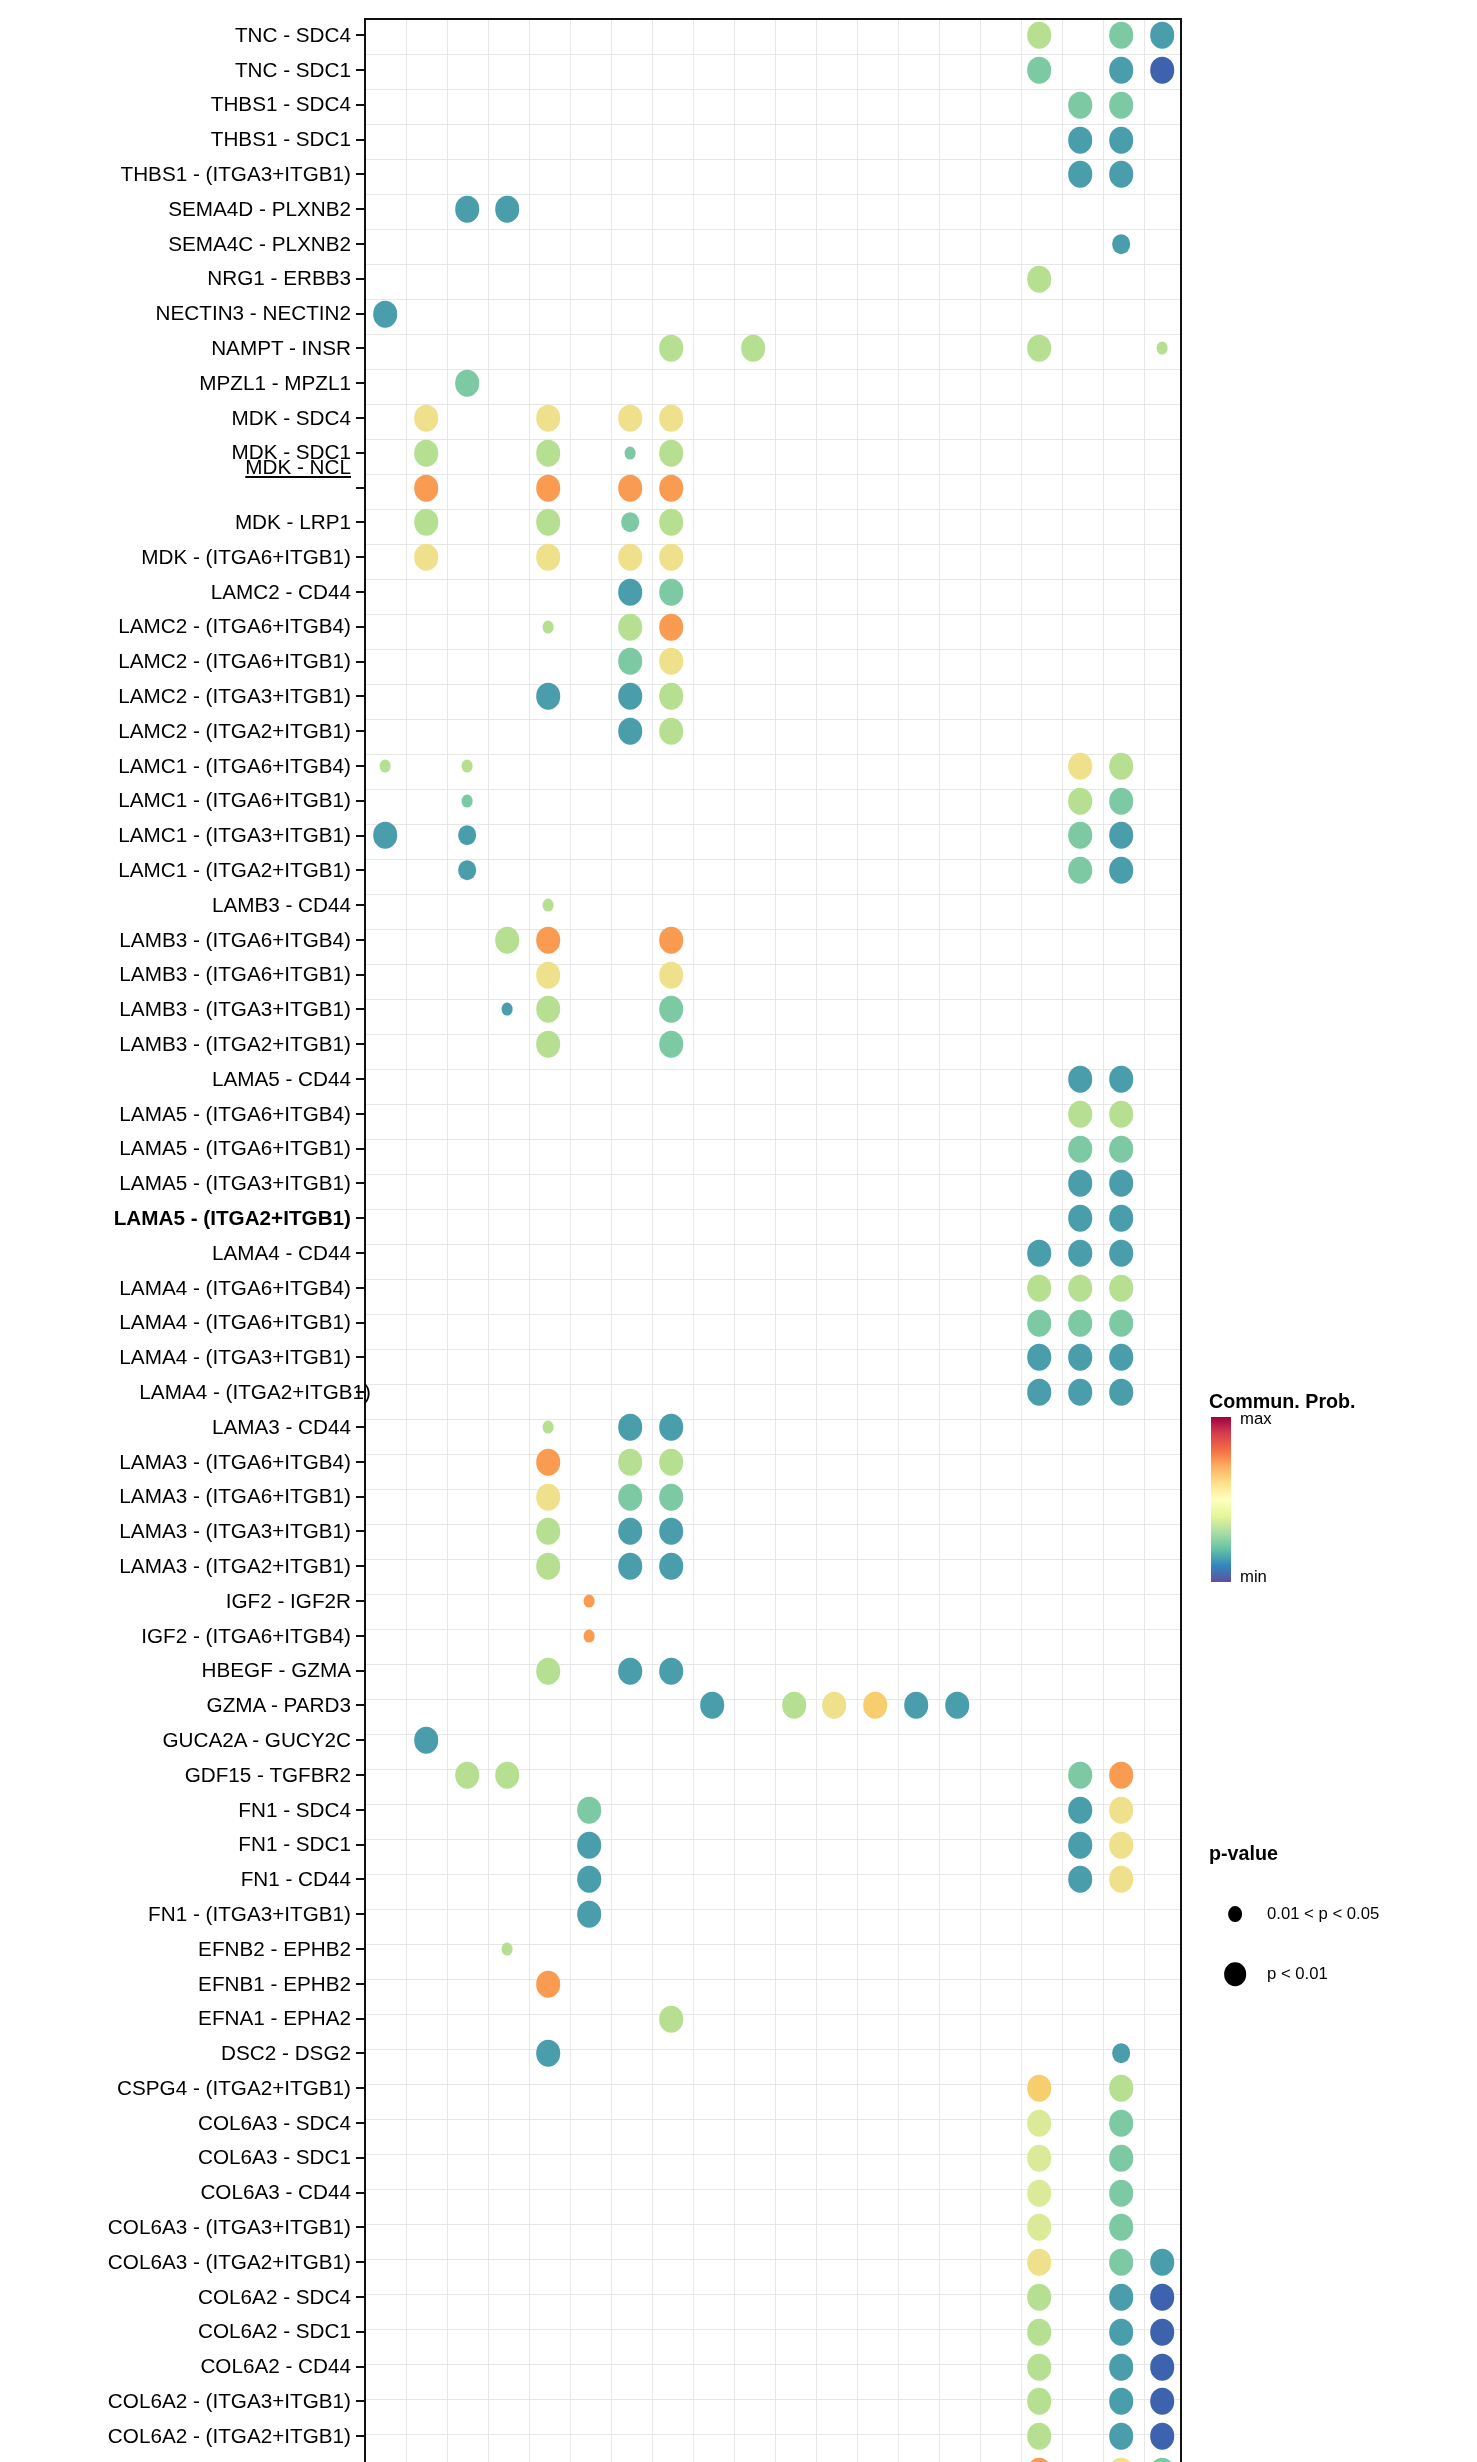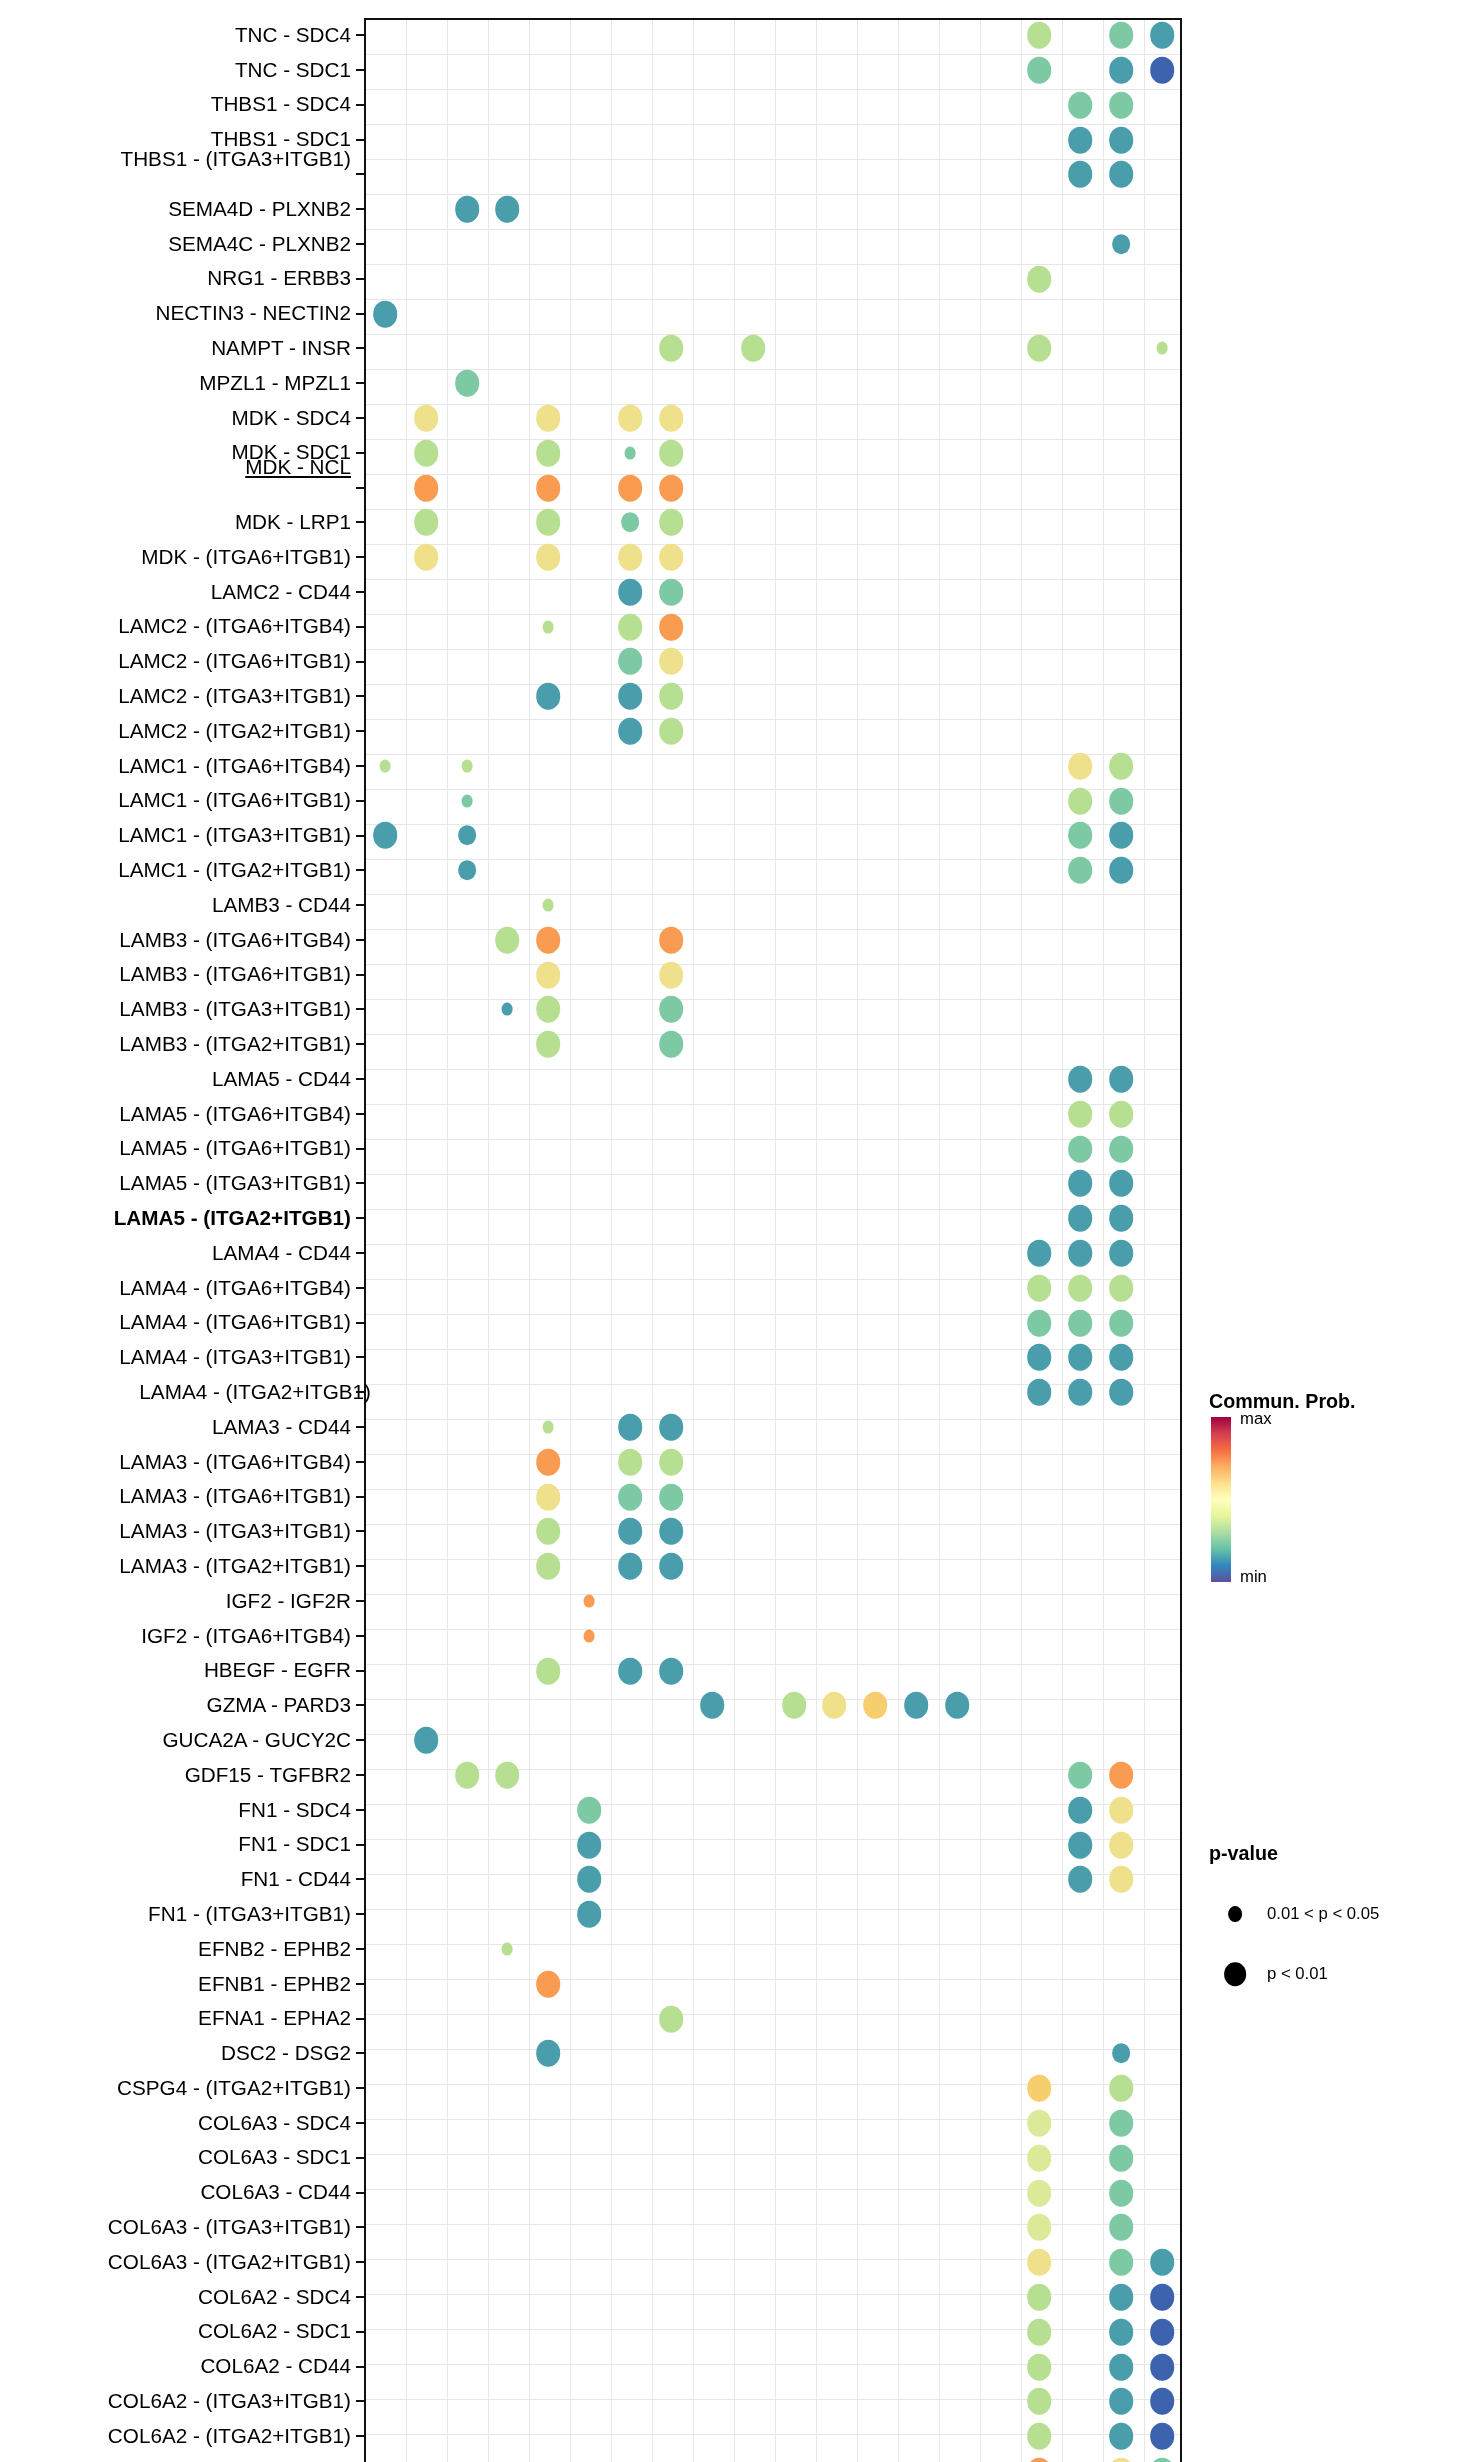--- a/index.html
+++ b/index.html
@@ -24,21 +24,21 @@
 </head>
 <body>
 
 <div id="figure">
   <div id="panel"></div>
   <div id="ylabels">
       <div class="ylab" style="top: 24px;">TNC - SDC4</div>
       <div class="ylab" style="top: 59px;">TNC - SDC1</div>
       <div class="ylab" style="top: 93px;">THBS1 - SDC4</div>
       <div class="ylab" style="top: 128px;">THBS1 - SDC1</div>
-      <div class="ylab" style="top: 148px;">THBS1 - (ITGA3+ITGB1)</div>
+      <div class="ylab" style="top: 163px;">THBS1 - (ITGA3+ITGB1)</div>
       <div class="ylab" style="top: 198px;">SEMA4D - PLXNB2</div>
       <div class="ylab" style="top: 233px;">SEMA4C - PLXNB2</div>
       <div class="ylab" style="top: 267px;">NRG1 - ERBB3</div>
       <div class="ylab" style="top: 302px;">NECTIN3 - NECTIN2</div>
       <div class="ylab" style="top: 337px;">NAMPT - INSR</div>
       <div class="ylab" style="top: 372px;">MPZL1 - MPZL1</div>
       <div class="ylab" style="top: 407px;">MDK - SDC4</div>
       <div class="ylab" style="top: 441px;">MDK - SDC1</div>
       <div class="ylab" style="top: 456px; text-decoration: underline;">MDK - NCL</div>
       <div class="ylab" style="top: 511px;">MDK - LRP1</div>
@@ -67,21 +67,21 @@
       <div class="ylab" style="top: 1311px;">LAMA4 - (ITGA6+ITGB1)</div>
       <div class="ylab" style="top: 1346px;">LAMA4 - (ITGA3+ITGB1)</div>
       <div class="ylab" style="top: 1381px; padding-left: 20px;">LAMA4 - (ITGA2+ITGB1)</div>
       <div class="ylab" style="top: 1416px;">LAMA3 - CD44</div>
       <div class="ylab" style="top: 1451px;">LAMA3 - (ITGA6+ITGB4)</div>
       <div class="ylab" style="top: 1485px;">LAMA3 - (ITGA6+ITGB1)</div>
       <div class="ylab" style="top: 1520px;">LAMA3 - (ITGA3+ITGB1)</div>
       <div class="ylab" style="top: 1555px;">LAMA3 - (ITGA2+ITGB1)</div>
       <div class="ylab" style="top: 1590px;">IGF2 - IGF2R</div>
       <div class="ylab" style="top: 1625px;">IGF2 - (ITGA6+ITGB4)</div>
-      <div class="ylab" style="top: 1659px;">HBEGF - EGFR</div>
+      <div class="ylab" style="top: 1659px;">HBEGF - GZMA</div>
       <div class="ylab" style="top: 1694px;">GZMA - PARD3</div>
       <div class="ylab" style="top: 1729px;">GUCA2A - GUCY2C</div>
       <div class="ylab" style="top: 1764px;">GDF15 - TGFBR2</div>
       <div class="ylab" style="top: 1799px;">FN1 - SDC4</div>
       <div class="ylab" style="top: 1833px;">FN1 - SDC1</div>
       <div class="ylab" style="top: 1868px;">FN1 - CD44</div>
       <div class="ylab" style="top: 1903px;">FN1 - (ITGA3+ITGB1)</div>
       <div class="ylab" style="top: 1938px;">EFNB2 - EPHB2</div>
       <div class="ylab" style="top: 1973px;">EFNB1 - EPHB2</div>
       <div class="ylab" style="top: 2007px;">EFNA1 - EPHA2</div>

